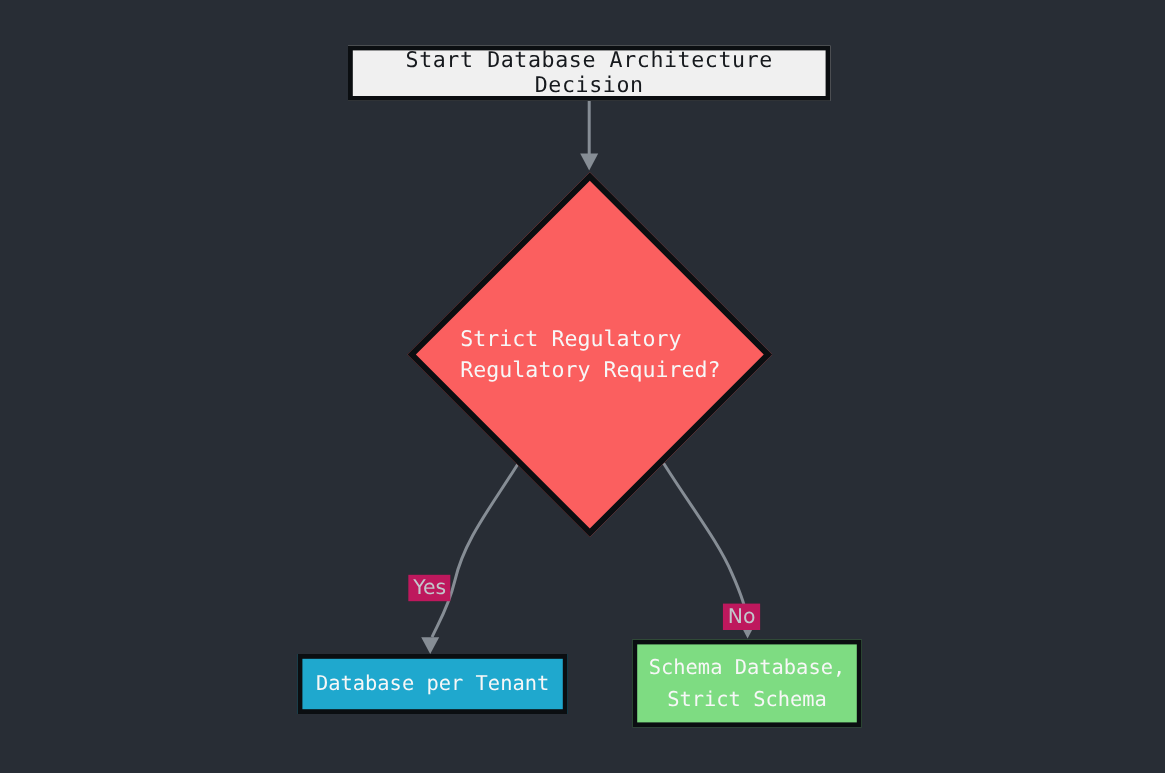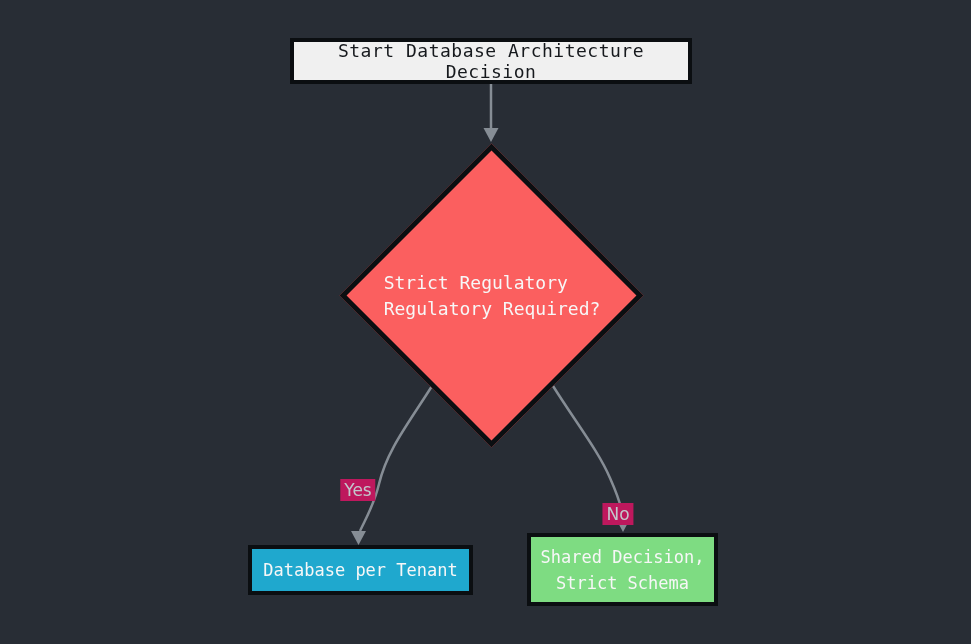--- a/index.html
+++ b/index.html
@@ -117,17 +117,17 @@
     <span class="line">Strict Regulatory</span>
     <span class="line">Regulatory Required?</span>
   </div>
 
   <div class="edge-label edge-label-yes" style="color: rgb(195, 199, 204);">Yes</div>
   <div class="edge-label edge-label-no" style="color: rgb(195, 199, 204);">No</div>
 
   <div class="node tenant-node" style="background: rgb(31, 168, 206); color: rgb(247, 247, 247);">Database per Tenant</div>
 
   <div class="node shared-node" style="background: rgb(126, 220, 130); color: rgb(247, 247, 247);">
-    <span class="line">Shared Decision,</span>
+    <span class="line">Schema Database,</span>
     <span class="line">Strict Schema</span>
   </div>
 
 </div>
 
 </body></html>

